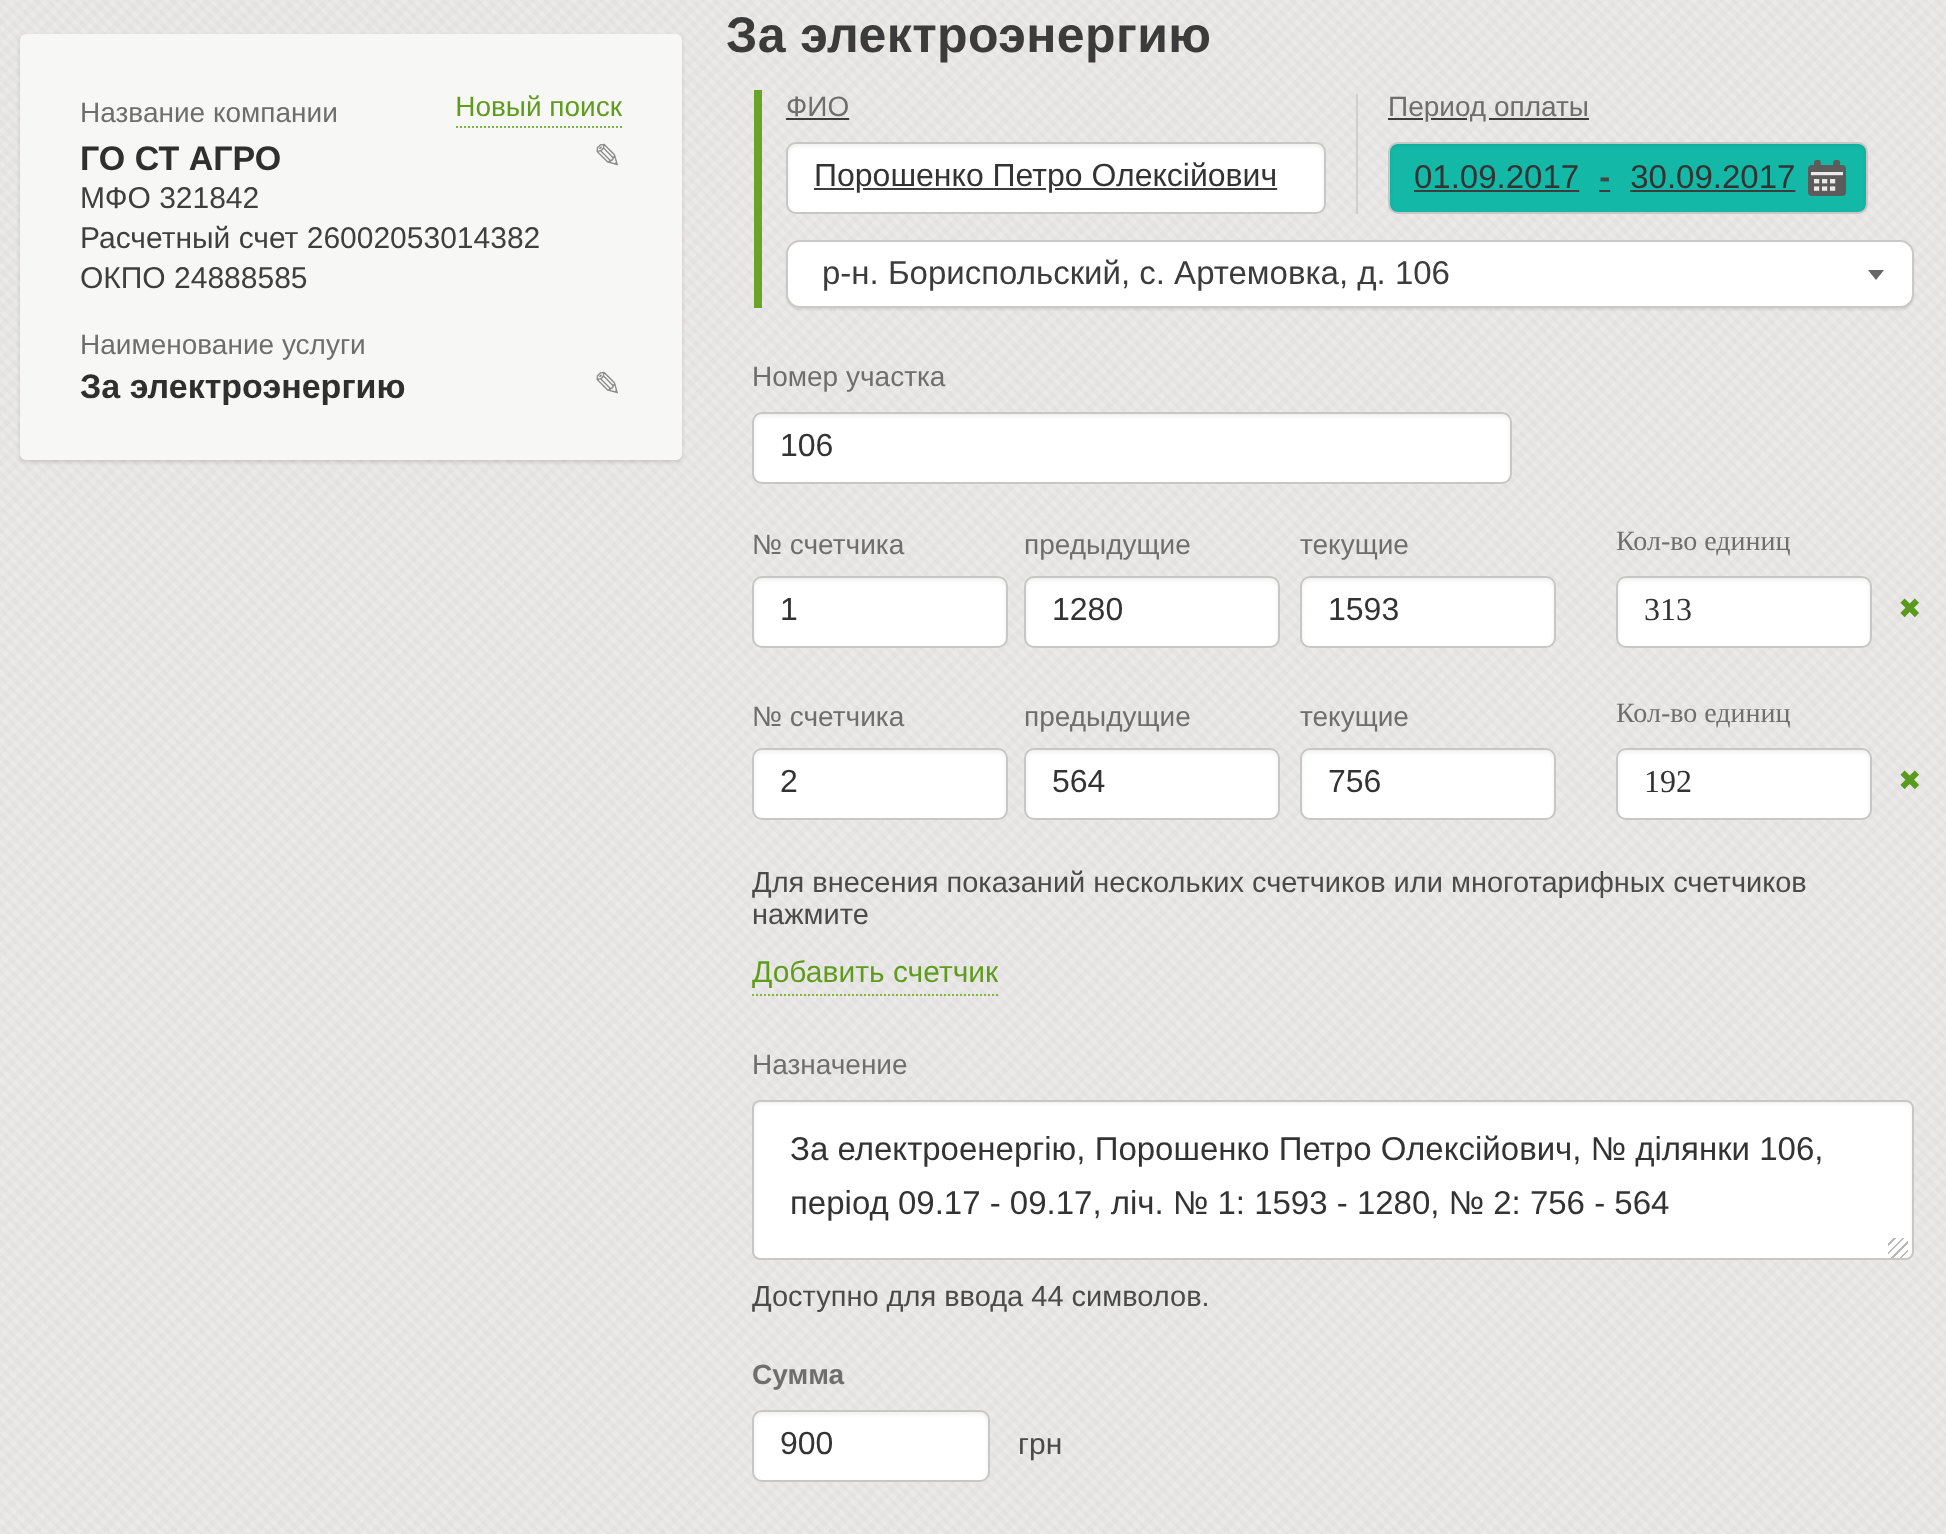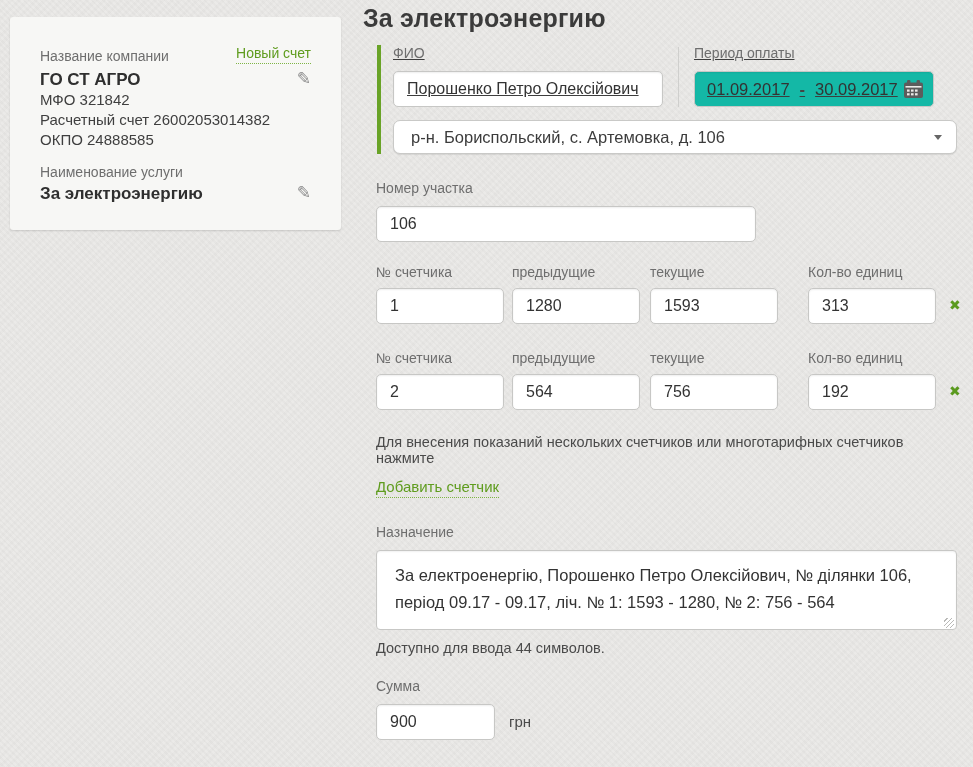--- a/index.html
+++ b/index.html
@@ -76,21 +76,21 @@
   }
 
   .subform { margin-left:13px; width:581px; margin-top:26px; }
   .plot-input { width:380px; margin-top:0; }
 
   .meter-row { display:flex; align-items:flex-start; margin-top:22px; }
   .meter-row.second { margin-top:26px; }
   .m-col { width:128px; }
   .m-col.c2 { margin-left:8px; }
   .m-col.c3 { margin-left:10px; }
-  .m-col.c4 { margin-left:30px; }
+  .m-col.c4 { margin-left:30px;font-family:Liberation Serif, serif; }
   .m-col .field-label { margin-bottom:8px; }
   .m-input { width:128px; }
   .x-btn {
     margin-left:13px; margin-top:34px;
     font-size:14px; font-weight:bold; color:#5a9a1e;
     background:none; border:none; cursor:pointer; line-height:1;
     font-family:"DejaVu Sans",sans-serif;
   }
   .hint { margin-top:24px; font-size:14.5px; color:#4a4a4a; }
   .add-link { display:inline-block; margin-top:12px; font-size:15px; }
@@ -104,34 +104,34 @@
     font-family:inherit; font-size:16.5px; color:#333;
     padding:11px 18px; line-height:27px; outline:none; overflow:hidden;
   }
   .resize-grip {
     position:absolute; right:3px; bottom:6px; width:10px; height:10px;
     background:repeating-linear-gradient(135deg, transparent 0 2px, #b9b9b7 2px 3px);
     pointer-events:none;
   }
   .chars-left { margin-top:6px; font-size:14.5px; color:#4a4a4a; }
 
-  .amount-label { margin-top:22px; }
+  .amount-label { margin-top:22px;font-weight:bold; }
   .amount-row { display:flex; align-items:center; }
   .amount-input { width:119px; }
   .currency { margin-left:14px; font-size:15px; color:#4a4a4a; }
 </style>
 </head>
 <body>
 
 <div class="page">
 
   <aside class="sidebar">
     <div class="side-row">
       <span class="side-label">Название компании</span>
-      <a class="green-link">Новый счет</a>
+      <a class="green-link">Новый поиск</a>
     </div>
     <div class="side-row">
       <span class="side-name">ГО СТ АГРО</span>
       <span class="pencil">✎</span>
     </div>
     <div class="side-text">МФО 321842</div>
     <div class="side-text">Расчетный счет 26002053014382</div>
     <div class="side-text">ОКПО 24888585</div>
     <div class="side-gap"></div>
     <div class="side-label">Наименование услуги</div>

